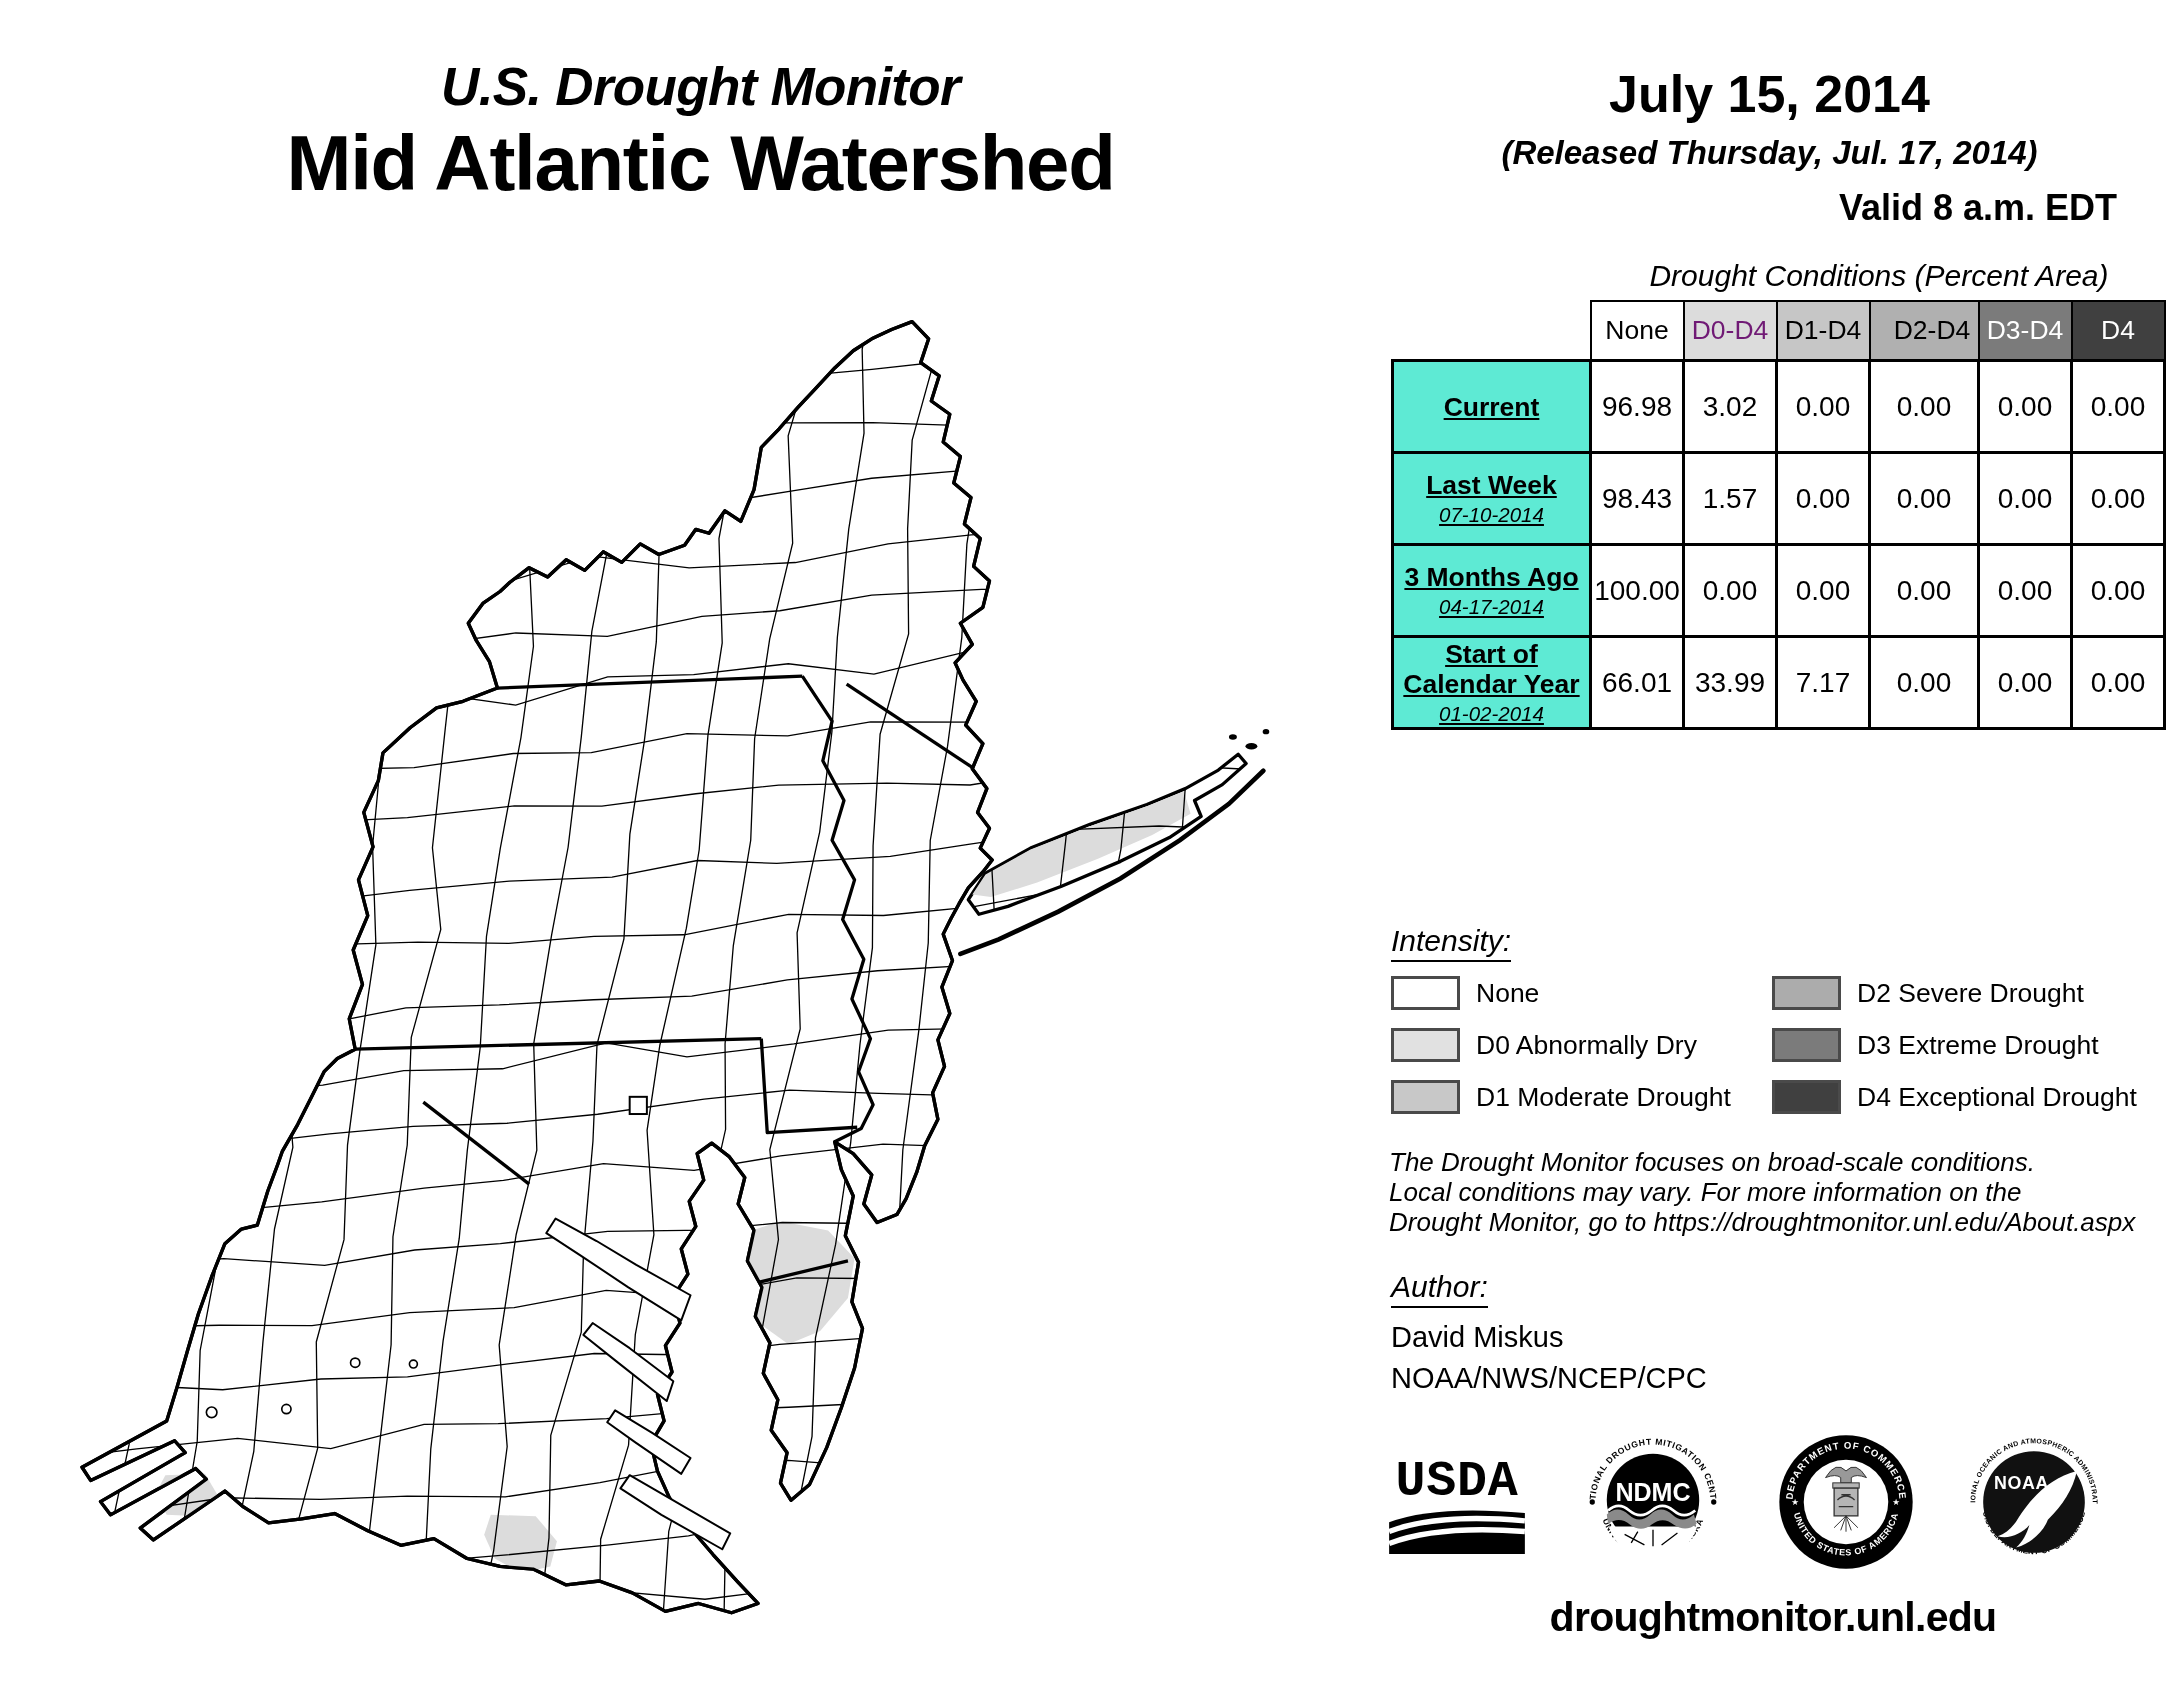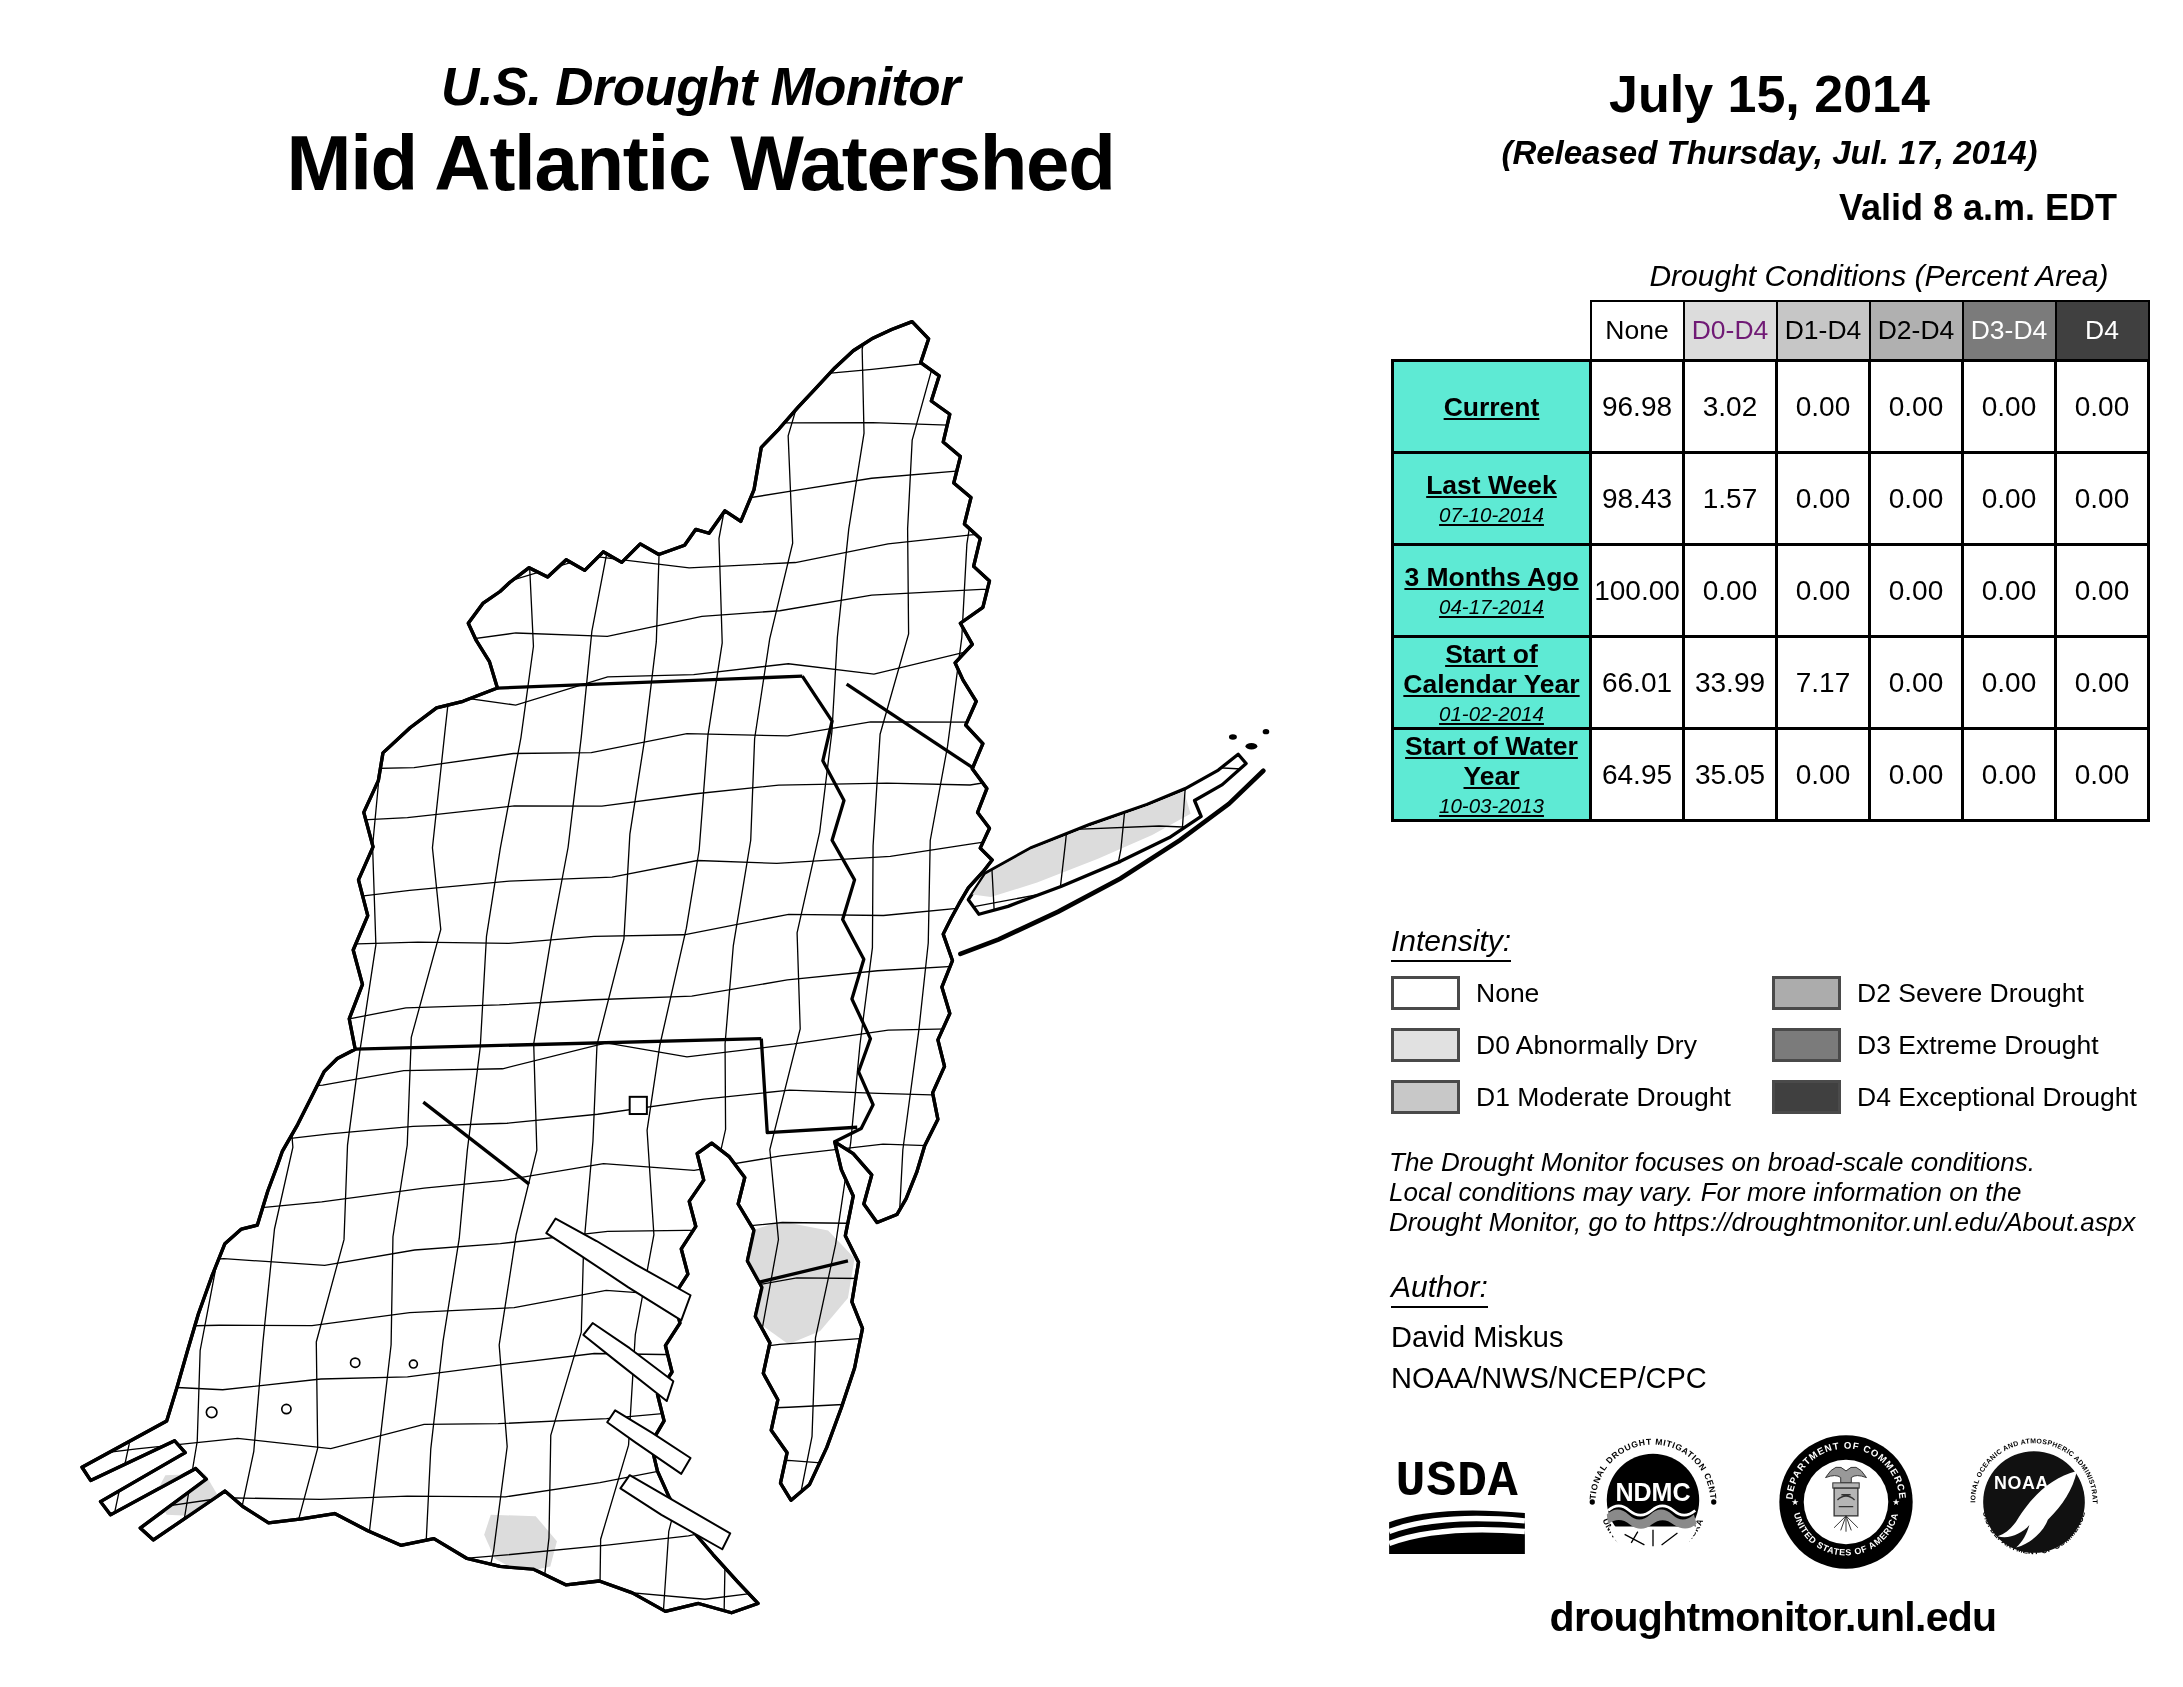--- a/index.html
+++ b/index.html
@@ -223,21 +223,21 @@
 
 <div class="abs tbl-title">Drought Conditions (Percent Area)</div>
 
 <table class="dm">
   <thead>
       <tr id="dm-head">
         <th class="corner"></th>
         <th class="dmcol" style="background: rgb(255, 255, 255); color: rgb(0, 0, 0);">None</th>
         <th class="dmcol" style="background: rgb(220, 220, 220); color: #701a75;">D0-D4</th>
         <th class="dmcol" style="background: rgb(198, 198, 198); color: rgb(0, 0, 0);">D1-D4</th>
-        <th class="dmcol" style="background: rgb(176, 176, 176); color: rgb(0, 0, 0);">D2-D4</th>
+        <th class="dmcol" style="background: rgb(176, 176, 176); color: rgb(0, 0, 0); padding-left: 16px;">D2-D4</th>
         <th class="dmcol" style="background: rgb(123, 123, 123); color: rgb(255, 255, 255);">D3-D4</th>
         <th class="dmcol" style="background: rgb(64, 64, 64); color: rgb(255, 255, 255);">D4</th>
       </tr>
     </thead>
   <tbody id="dm-body">
       <tr>
         <td class="rowlab">
           <div class="rl">Current</div>
         </td>
         <td class="val">96.98</td>
@@ -276,32 +276,20 @@
           <div class="rl">Start of Calendar Year</div>
           <div class="rd">01-02-2014</div>
         </td>
         <td class="val">66.01</td>
         <td class="val">33.99</td>
         <td class="val">7.17</td>
         <td class="val">0.00</td>
         <td class="val">0.00</td>
         <td class="val">0.00</td>
       </tr>
-      <tr>
-        <td class="rowlab">
-          <div class="rl">Start of Water Year</div>
-          <div class="rd">10-03-2013</div>
-        </td>
-        <td class="val">64.95</td>
-        <td class="val">35.05</td>
-        <td class="val">0.00</td>
-        <td class="val">0.00</td>
-        <td class="val">0.00</td>
-        <td class="val">0.00</td>
-      </tr>
     </tbody>
 </table>
 
 <div class="abs lg-head"><span>Intensity:</span></div>
 <div class="abs" id="legend-items">
     <div class="lgrow">
       <span class="sw" style="background: rgb(255, 255, 255);"></span>
       <span class="lb">None</span>
     </div>
     <div class="lgrow">

